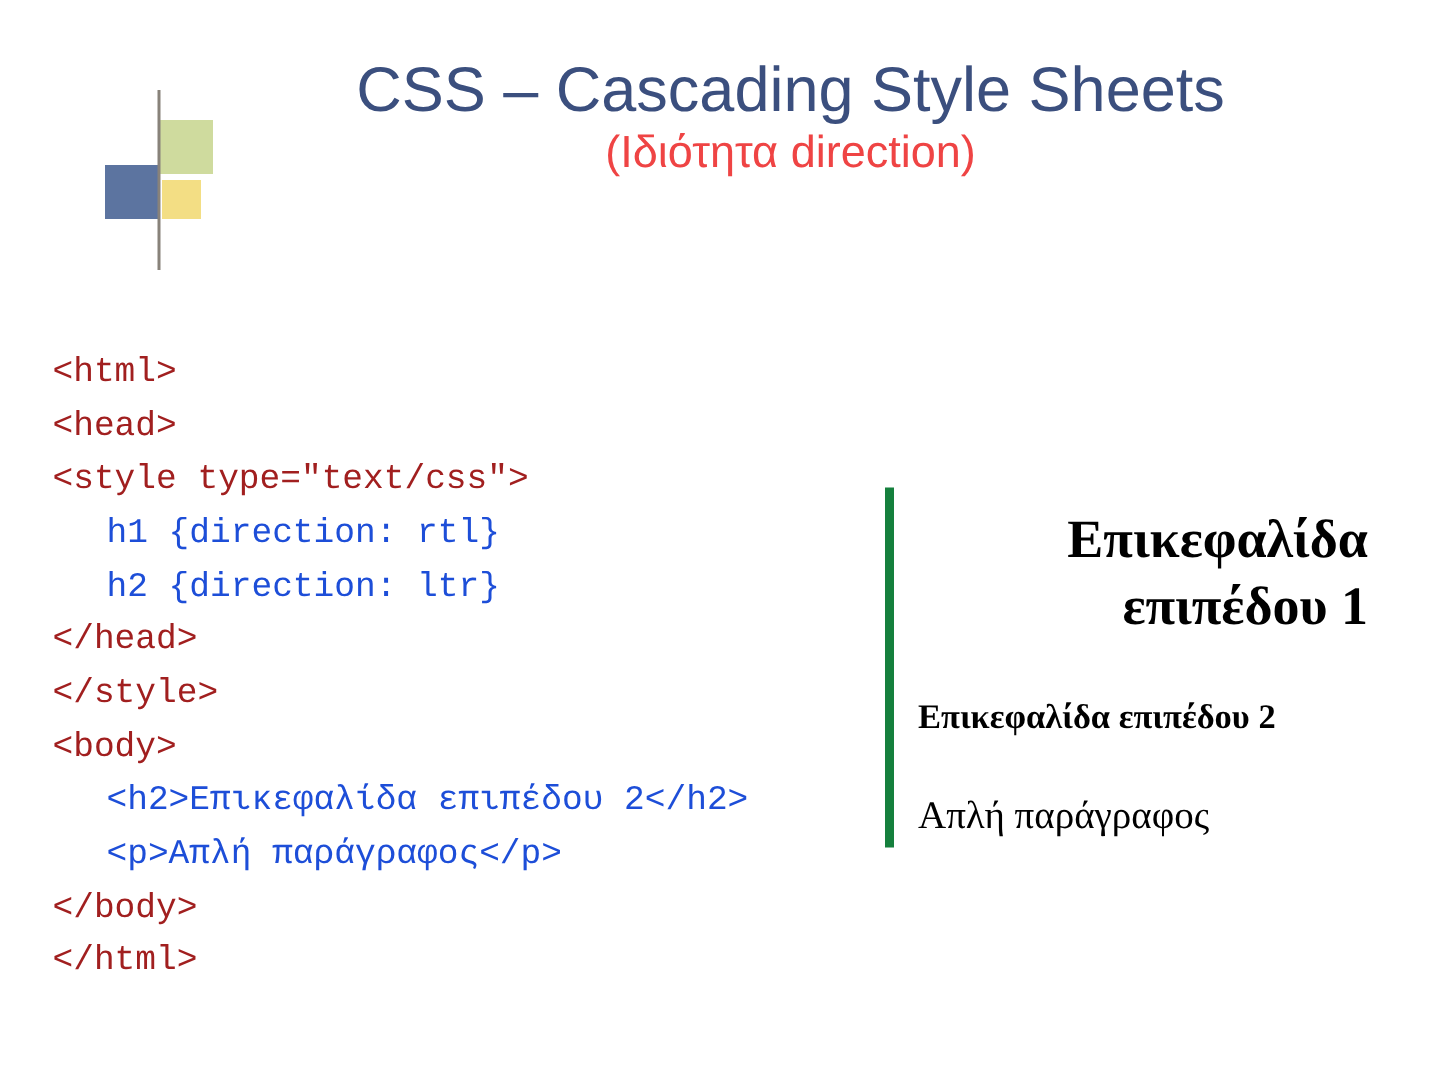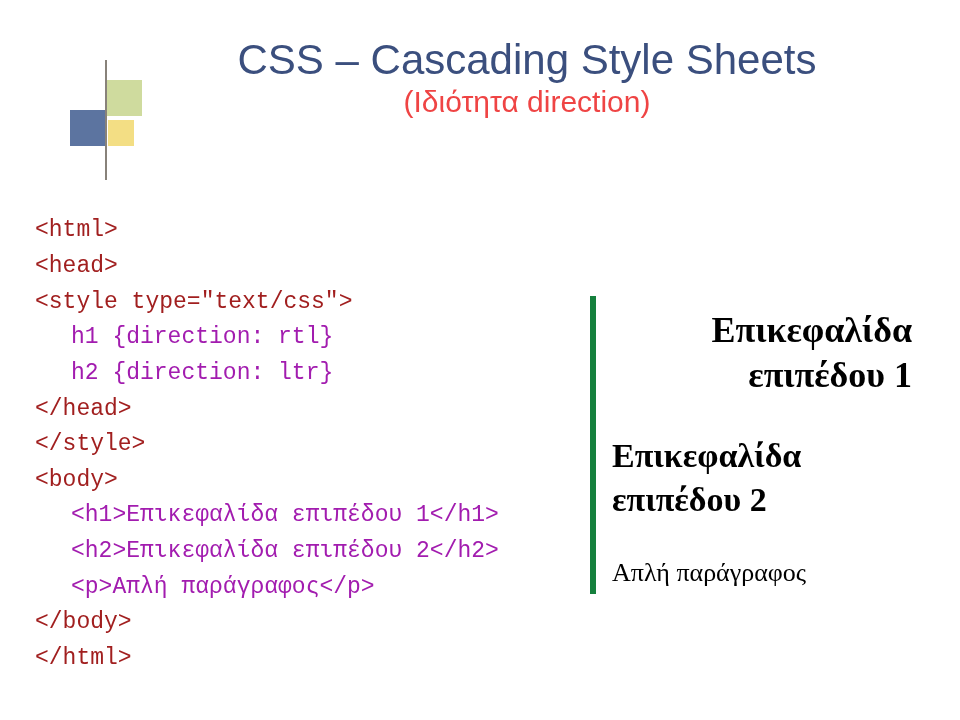--- a/index.html
+++ b/index.html
@@ -88,21 +88,21 @@
     align-items: center;
   }
   .code-block {
     flex: 1 1 auto;
     font-family: "Courier New", Courier, monospace;
     font-size: 23px;
     line-height: 1.55;
     color: #222;
   }
   .code-block .tag { color: #a11f1f; }
-  .code-block .css { color: #a21caf; }
+  .code-block .css { color: #1d4ed8; }
   .code-block .indent1 { padding-left: 36px; display: inline-block; }
   .preview {
     flex: 0 0 auto;
     width: 300px;
     margin-left: 8px;
     border-left: 6px solid #15803d;
     padding: 6px 2px 6px 16px;
     font-family: "Times New Roman", Times, serif;
     color: #000;
   }
@@ -110,21 +110,21 @@
     font-family: "Times New Roman", Times, serif;
     font-size: 36px;
     font-weight: 700;
     line-height: 1.25;
     text-align: right;
     direction: rtl;
     margin: 6px 0 36px 0;
   }
   .preview .h2p {
     font-family: "Times New Roman", Times, serif;
-    font-size: 34px;
+    font-size: 23px;
     font-weight: 700;
     line-height: 1.3;
     direction: ltr;
     margin: 0 0 36px 0;
   }
   .preview .pp {
     font-family: "Times New Roman", Times, serif;
     font-size: 26px;
     margin: 0;
   }
@@ -151,21 +151,20 @@
 
     <div class="code-block">
       <div><span class="tag">&lt;html&gt;</span></div>
       <div><span class="tag">&lt;head&gt;</span></div>
       <div><span class="tag">&lt;style type="text/css"&gt;</span></div>
       <div><span class="indent1 css">h1 {direction: rtl}</span></div>
       <div><span class="indent1 css">h2 {direction: ltr}</span></div>
       <div><span class="tag">&lt;/head&gt;</span></div>
       <div><span class="tag">&lt;/style&gt;</span></div>
       <div><span class="tag">&lt;body&gt;</span></div>
-      <div><span class="indent1 css">&lt;h1&gt;Επικεφαλίδα επιπέδου 1&lt;/h1&gt;</span></div>
       <div><span class="indent1 css">&lt;h2&gt;Επικεφαλίδα επιπέδου 2&lt;/h2&gt;</span></div>
       <div><span class="indent1 css">&lt;p&gt;Απλή παράγραφος&lt;/p&gt;</span></div>
       <div><span class="tag">&lt;/body&gt;</span></div>
       <div><span class="tag">&lt;/html&gt;</span></div>
     </div>
 
     <div class="preview">
       <div class="h1p">Επικεφαλίδα επιπέδου 1</div>
       <div class="h2p">Επικεφαλίδα επιπέδου 2</div>
       <div class="pp">Απλή παράγραφος</div>

